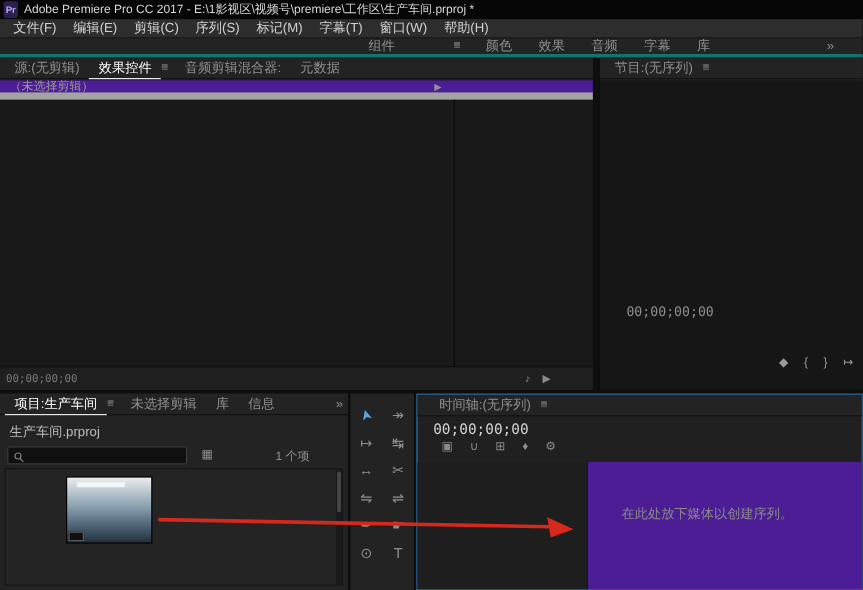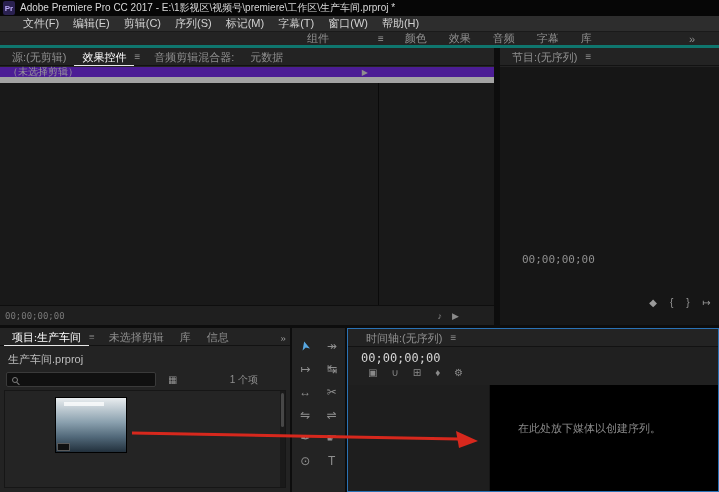--- a/index.html
+++ b/index.html
@@ -15,21 +15,21 @@
   
   .titlebar { position:absolute; left:0; top:0; width:719px; height:16px;
     background:#060606; display:flex; align-items:center; gap:5px; padding-left:3px; }
   .pr-icon { width:12px; height:14px; background:#2a2150; color:#b9a8f5;
     font-size:8px; font-weight:bold; display:flex; align-items:center;
     justify-content:center; border-radius:2px; flex:0 0 auto; }
   .title-text { font-size:10px; color:#d8d8d8; white-space:nowrap; }
 
   
   .menubar { position:absolute; left:0; top:16px; width:719px; height:16px;
-    background:#2d2d2d; display:flex; align-items:center; padding-left:16px;
+    background:#2d2d2d; display:flex; align-items:center; padding-left:4px;
     border-bottom:1px solid #1a1a1a; }
   .menu-item { font-size:11px; color:#d2d2d2; padding:0 7px; cursor:default; }
 
   
   .workspacebar { position:absolute; left:0; top:32px; width:719px; height:16px;
     background:#232323; display:flex; align-items:center; border-bottom:3px solid #0f766e; }
   .ws-tabs { margin-left:296px; display:flex; align-items:center; }
   .ws-tab { font-size:11px; color:#8f8f8f; padding:0 11px; white-space:nowrap; }
   .ws-tab.active { color:#ffffff; padding-right:3px;margin-top:42px; }
   .ws-menu { font-size:10px; color:#9a9a9a; padding:0 10px 0 2px; }
@@ -62,21 +62,21 @@
   .program-content { position:absolute; left:0; top:19px; right:0; bottom:0; background:#161616; }
   .program-timecode { position:absolute; left:22px; top:186px; font-size:11px; color:#8f8f8f; }
   .program-controls { position:absolute; right:8px; top:230px; display:flex; gap:13px;
     font-size:10px; color:#9a9a9a; }
 
   
   .hgap { position:absolute; left:0; top:325px; width:719px; height:3px; background:#0d0d0d; }
 
   
   .panel-project { left:0; top:328px; width:290px; height:164px; }
-  .proj-tabs { position:relative;font-family:Liberation Serif, serif; }
+  .proj-tabs { position:relative; }
   .proj-overflow { position:absolute; right:4px; top:0; line-height:18px; font-size:11px; color:#8f8f8f; }
   .proj-name { font-size:11px; color:#bdbdbd; padding:6px 0 3px 8px; }
   .search-row { display:flex; align-items:center; padding:2px 6px 4px; }
   .search-box { width:150px; height:15px; background:#101010; border:1px solid #3a3a3a;
     border-radius:2px; display:flex; align-items:center; padding-left:5px; }
   .mag { width:6px; height:6px; border:1px solid #7d7d7d; border-radius:50%; position:relative; display:inline-block; }
   .mag::after { content:""; position:absolute; width:4px; height:1px; background:#7d7d7d;
     right:-3px; bottom:-2px; transform:rotate(45deg); }
   .proj-btn { margin-left:12px; font-size:10px; color:#8f8f8f; }
   .item-count { margin-left:auto; margin-right:26px; font-size:10px; color:#8f8f8f; }
@@ -101,21 +101,21 @@
   .tool.sel { color:#58a7e0; transform:rotate(-105deg); display:inline-block; }
 
   
   .panel-timeline { left:347px; top:328px; width:372px; height:164px;
     background:#202020; border:1px solid #2a72b5; }
   .tl-tabs { height:18px; background:#232323; border-bottom:1px solid #121212;
     display:flex; align-items:center; padding-left:10px; }
   .tl-timecode { position:absolute; left:13px; top:22px; font-size:12px; color:#d4d4d4; }
   .tl-icons { position:absolute; left:20px; top:38px; display:flex; gap:14px;
     font-size:10px; color:#8a8a8a; }
-  .tl-body { position:absolute; left:0; right:0; top:56px; bottom:0; background:#000000; }
+  .tl-body { position:absolute; left:0; right:0; top:56px; bottom:0; background:#4c1d95; }
   .track-header { position:absolute; left:0; top:0; bottom:0; width:142px;
     background:#1e1e1e; border-right:1px solid #161616; }
   .drop-hint { position:absolute; left:170px; top:36px; font-size:11px; color:#8a8a8a; white-space:nowrap; }
 
   
   .arrow-overlay { position:absolute; left:0; top:0; width:719px; height:492px;
     z-index:99; pointer-events:none; }
 </style>
 </head>
 <body>

